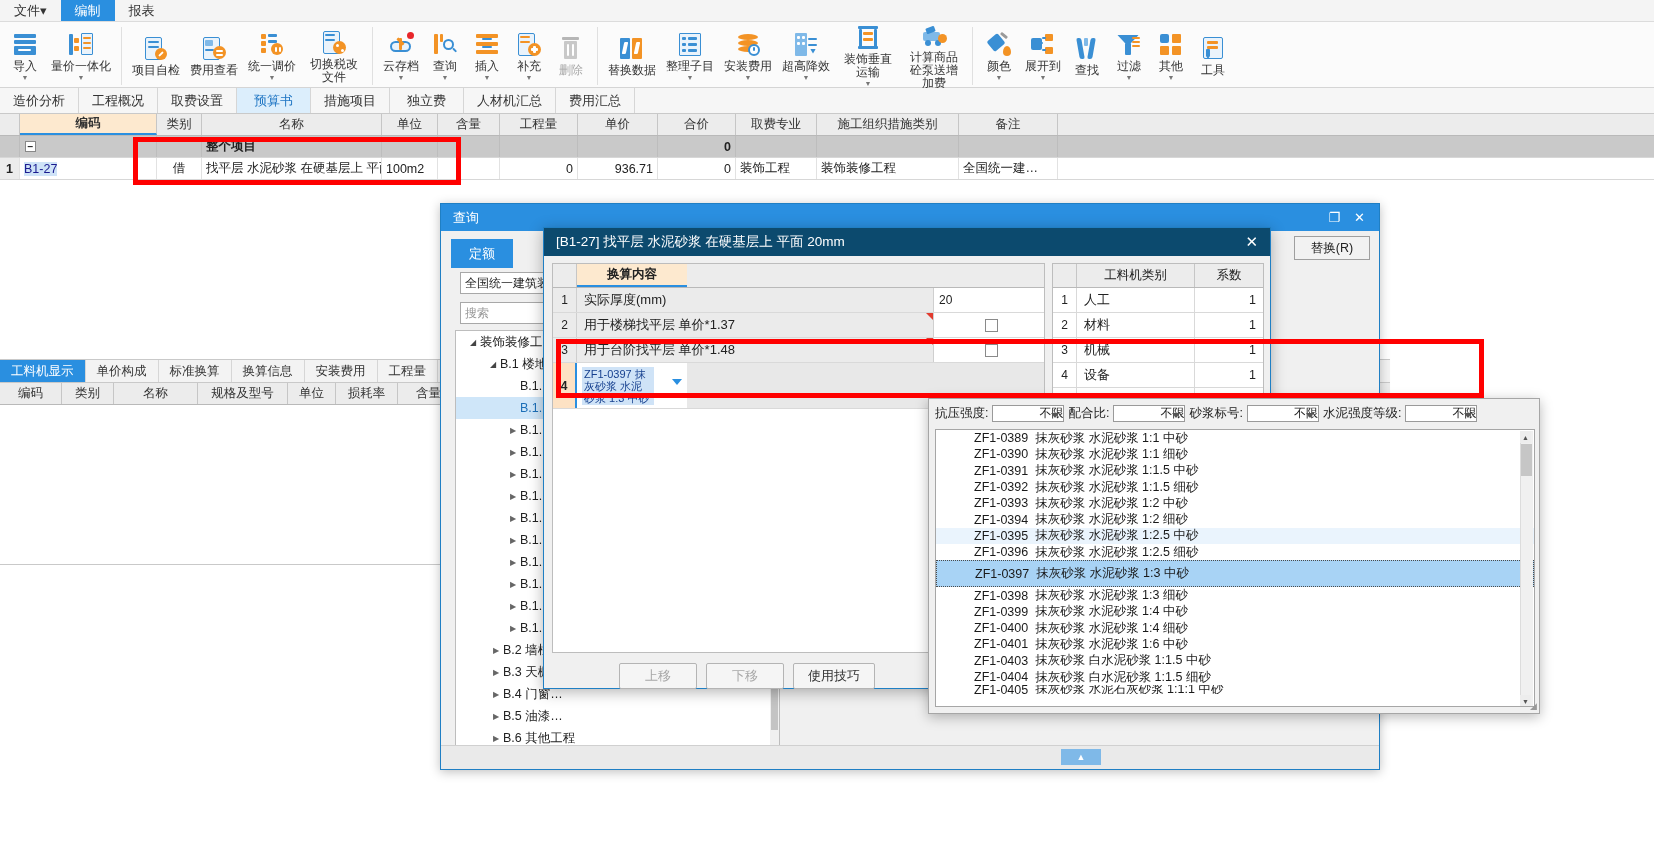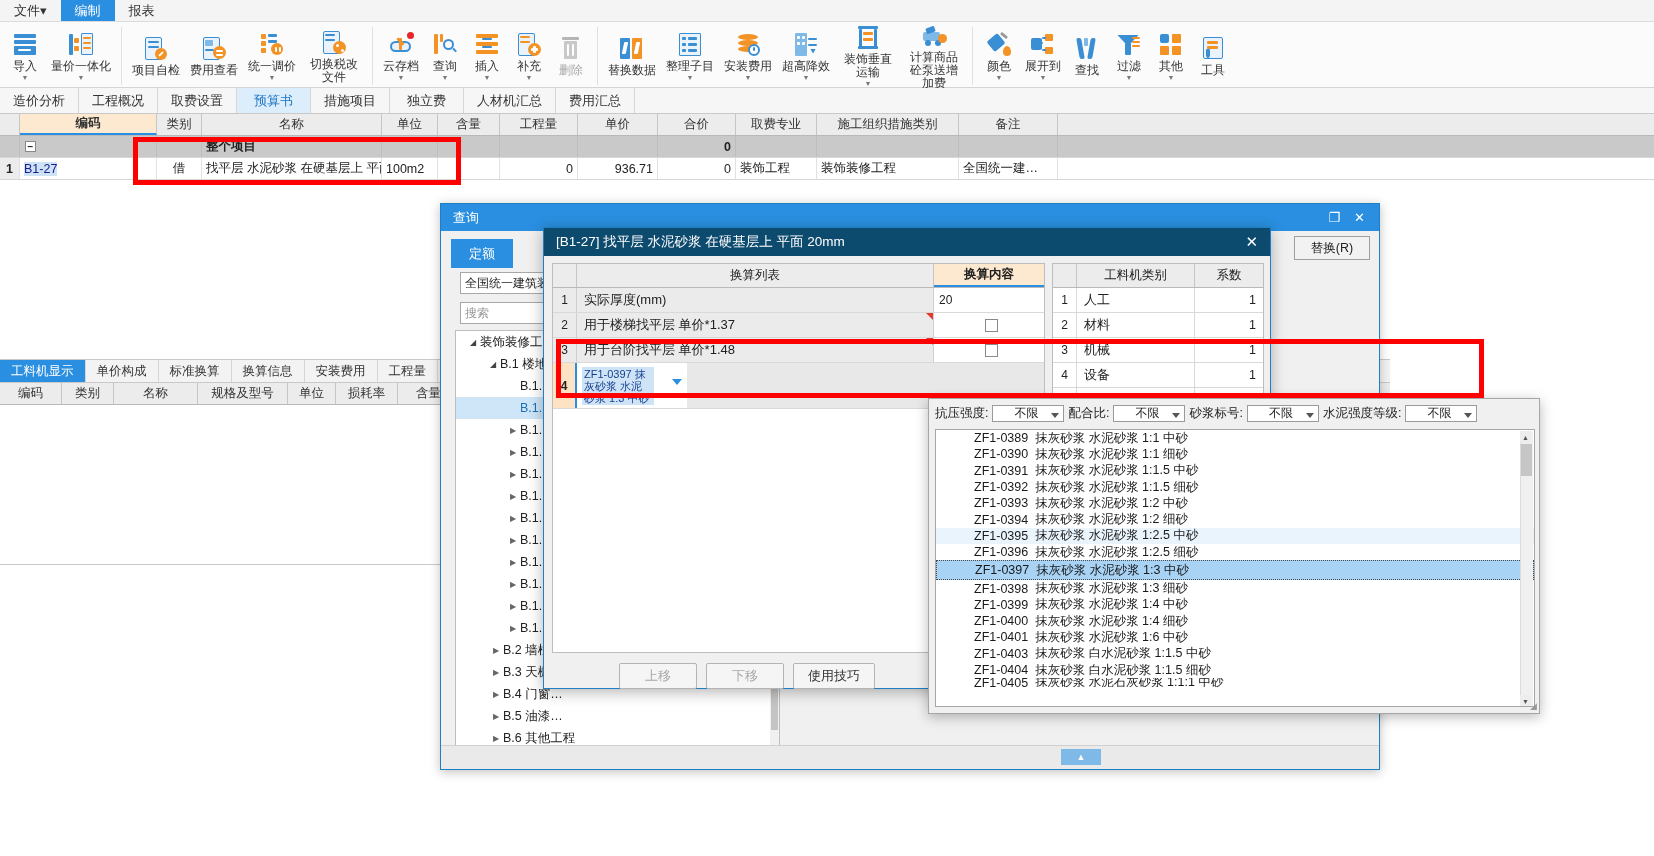--- a/index.html
+++ b/index.html
@@ -189,30 +189,30 @@
   #btn-tips{ left:249px; width:82px; color:#333;}
 
   
   #popup{
     position:absolute; left:928px; top:398px; width:612px; height:316px;
     background:#f0f0f0; border:1px solid #a6a6a6; box-shadow:0 3px 12px rgba(0,0,0,.28);
   }
   #filters{ height:28px; display:flex; align-items:center; padding-left:6px; gap:4px;}
   .fl{ font-size:12.5px; color:#222; white-space:nowrap;}
   .fsel{ width:72px; height:17px; background:#fff; border:1px solid #9a9a9a;
-         font-size:12px; display:flex; align-items:center; padding-left:21px; position:relative;}
+         font-size:12px; display:flex; align-items:center; padding-left:21px; position:relative;justify-content:flex-end;}
   .fsel .ar{ position:absolute; right:4px; top:7px; width:0;height:0;
              border-left:4px solid transparent;border-right:4px solid transparent;
              border-top:5px solid #555;}
   #plist{ position:absolute; left:6px; top:30px; width:600px; height:278px;
           background:#fff; border:1px solid #a6a6a6; overflow:hidden;}
   .pli{ height:16.3px; display:flex; align-items:center; padding-left:38px;
         font-size:12.5px; white-space:nowrap; color:#1a1a1a;}
   .pli.hov{ background:#eaf4fd;}
-  .pli.sel{ background:#a8d3f5; border:1px dotted #4a4a4a; height:20px;}
+  .pli.sel{ background:#a8d3f5; border:1px dotted #4a4a4a; height:27px;}
   #pscroll{ position:absolute; right:1px; top:1px; width:13px; height:276px; background:#f0f0f0;
             border-left:1px solid #dcdcdc;}
   #pthumb{ position:absolute; right:2px; top:14px; width:11px; height:32px; background:#c6c6c6;}
   .sarr{ position:absolute; right:2px; width:11px; height:12px; background:#ededed;
          display:flex; align-items:center; justify-content:center; font-size:7px; color:#555;}
   #popup-resize{ position:absolute; right:2px; bottom:2px; font-size:9px; color:#999;}
 
   
   .redbox{ position:absolute; border:5px solid #ff0000; pointer-events:none; z-index:60;}
 </style>
@@ -746,21 +746,20 @@
 
 <div id="cdlg">
   <div id="cdlg-title">
     <span>[B1-27] 找平层 水泥砂浆 在硬基层上 平面 20mm</span>
     <span class="x">✕</span>
   </div>
 
   <div id="convtbl">
     <div class="cth">
       <div class="c1"></div>
-      <div class="c2">换算列表</div>
       <div class="c3">换算内容</div>
     </div>
 
     <div class="ctr">
       <div class="c1">1</div>
       <div class="c2">实际厚度(mm)</div>
       <div class="c3">20</div>
     </div>
 
     <div class="ctr">

